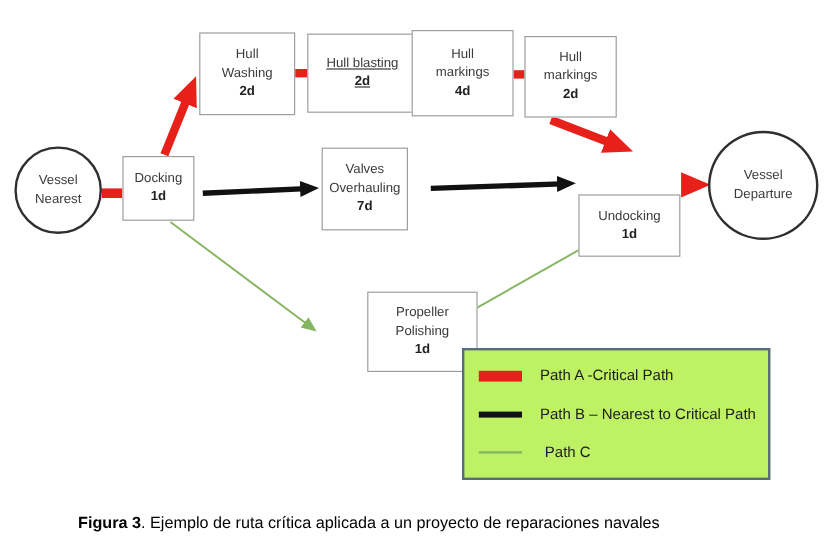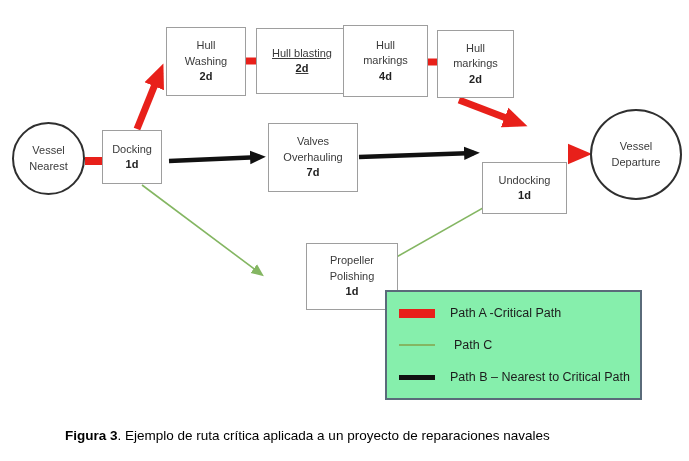--- a/index.html
+++ b/index.html
@@ -13,27 +13,27 @@
           text-align:center; font-size:11px; line-height:1.4; color:#3a3a3a; z-index:2; }
   .node .dur { font-weight:bold; color:#222222; }
   .circle { border-radius:50%; border:2px solid #2f2f2f;align-items:center; }
 
   .n-arrival  { left:12px;  top:122px; width:73px; height:73px; }
   .n-docking  { left:102px; top:130px; width:60px; height:54px; }
   .n-washing  { left:166px; top:27px;  width:80px; height:69px; }
   .n-blasting { left:256px; top:28px;  width:92px; height:66px;text-decoration:underline; }
   .n-painting { left:343px; top:25px;  width:85px; height:72px; }
   .n-markings { left:437px; top:30px;  width:77px; height:68px; }
-  .n-valves   { left:268px; top:123px; width:90px; height:69px; }
+  .n-valves   { left:268px; top:123px; width:72px; height:69px; }
   .n-undock   { left:482px; top:128px; width:85px; height:52px;margin-top:34px; }
   .n-depart   { left:590px; top:109px; width:92px; height:91px; }
   .n-propeller{ left:270px; top:243px; width:92px; height:67px;margin-left:36px; }
 
   .legend { position:absolute; left:385px; top:290px; width:257px; height:110px;
-            border:2px solid #5a6b7a; background:#86efac; z-index:2;
+            border:2px solid #5a6b7a; background:#bef264; z-index:2;
             display:flex; flex-direction:column; justify-content:center; padding-left:12px; }
   .legend-row { display:flex; align-items:center; height:32px; }
   .swatch { width:36px; flex:0 0 36px; }
   .sw-a { height:9px; }
   .sw-b { height:5px; }
   .sw-c { height:2px; }
   .legend-label { margin-left:15px; font-size:12.5px; color:#1c1c1c; }
   .legend-row.rowc .legend-label { margin-left:19px; }
 
   .caption { position:absolute; left:25px; top:428px; font-size:13.5px; color:#000000; }
@@ -126,27 +126,27 @@
       <span>Propeller</span>
       <span>Polishing</span>
       <span class="dur">1d</span>
     </div>
 
     <div class="legend">
       <div class="legend-row">
         <div class="swatch sw-a" style="background-color: rgb(232, 32, 26);"></div>
         <span class="legend-label">Path A -Critical Path</span>
       </div>
+      <div class="legend-row">
+        <div class="swatch sw-b" style="background-color: rgb(17, 17, 17);"></div>
+        <span class="legend-label">Path B – Nearest to Critical Path</span>
+      </div>
       <div class="legend-row rowc">
         <div class="swatch sw-c" style="background-color: rgb(132, 182, 98);"></div>
         <span class="legend-label">Path C</span>
-      </div>
-      <div class="legend-row">
-        <div class="swatch sw-b" style="background-color: rgb(17, 17, 17);"></div>
-        <span class="legend-label">Path B – Nearest to Critical Path</span>
       </div>
     </div>
   </div>
 
   <p class="caption">
     <b>Figura 3</b><span>. Ejemplo de ruta crítica aplicada a un proyecto de reparaciones navales</span>
   </p>
 </div>
 
 </body></html>

